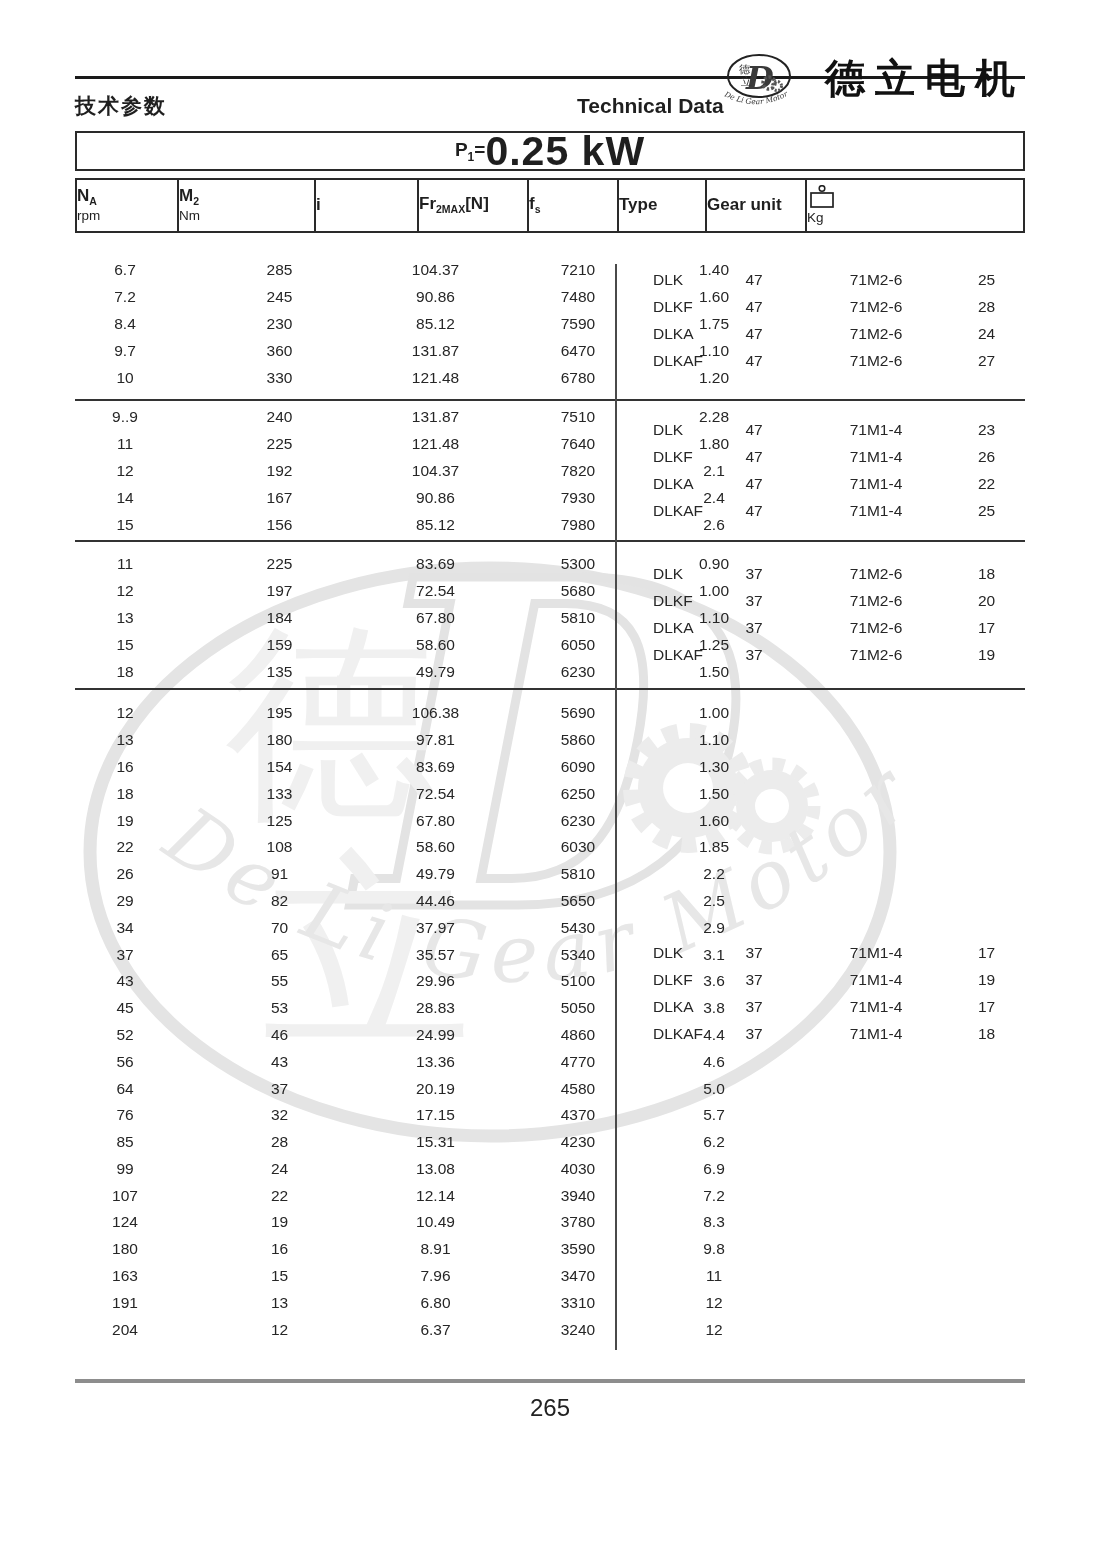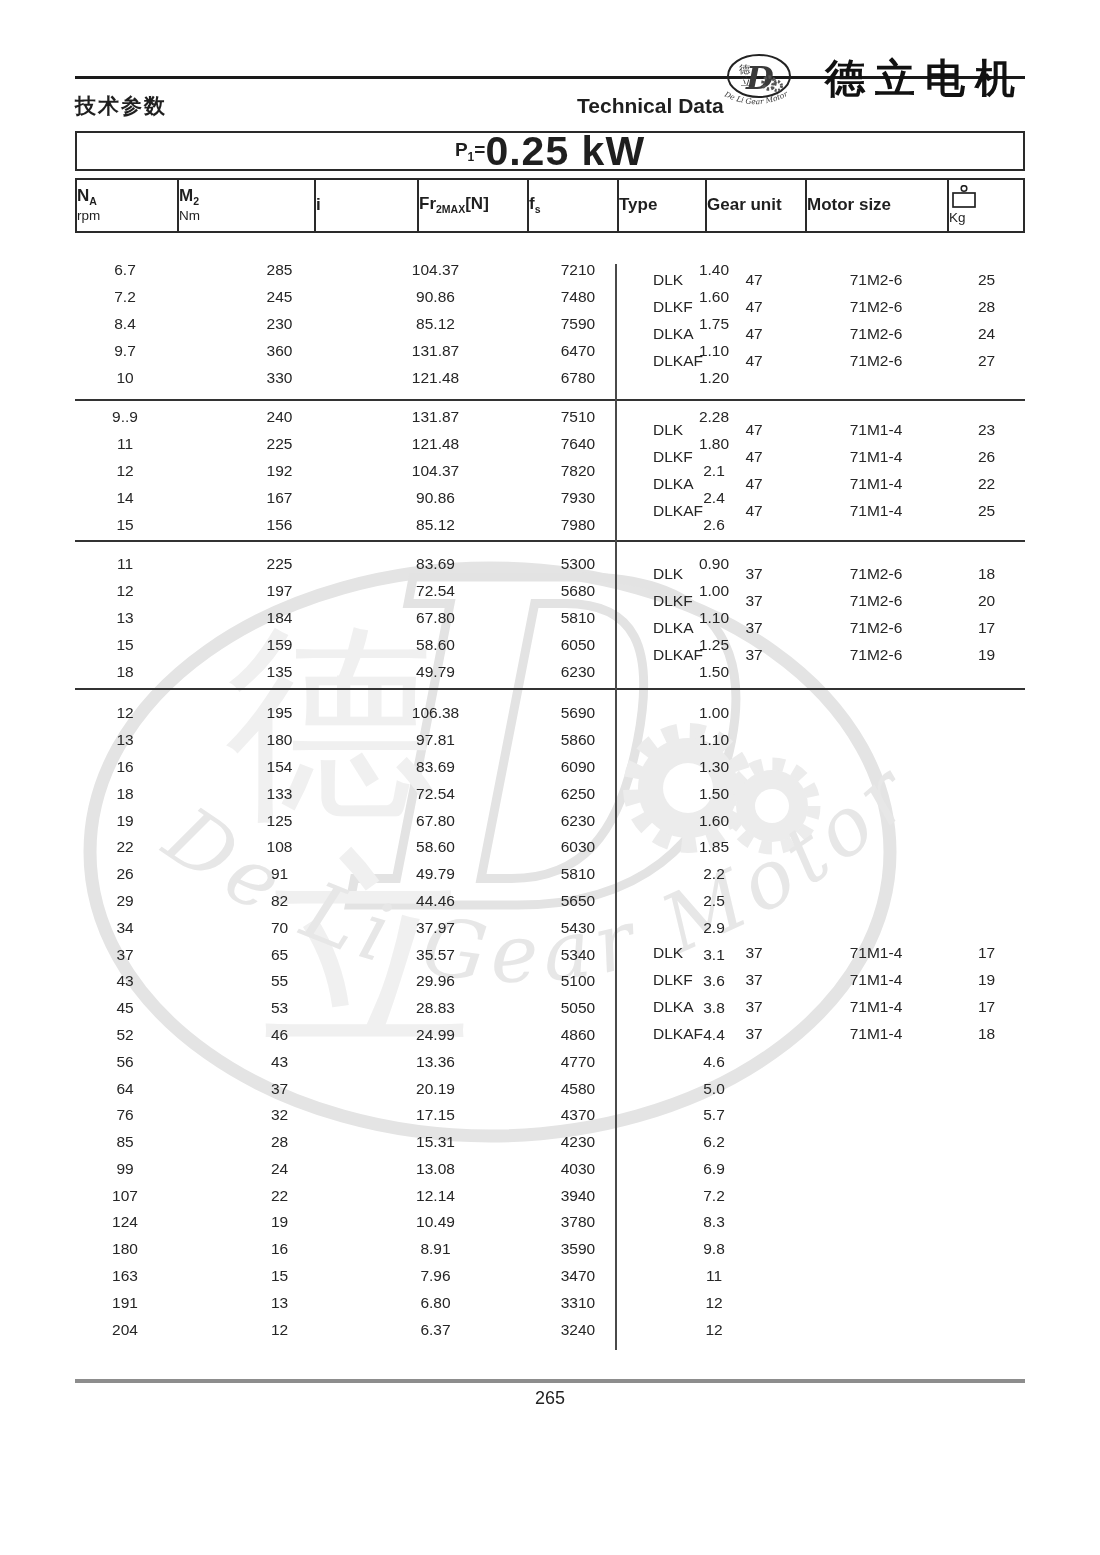--- a/index.html
+++ b/index.html
@@ -61,21 +61,21 @@
   .tgroup:nth-child(4) .rows-left { padding: 10px 0 7px; }
   .tgroup:nth-child(4) .rows-right { justify-content: flex-start; padding-top: 250px; }
   .drow { display: grid; grid-template-columns: 100px 137px 103px 110px 90px; height: 26.8px; align-items: center; gap: 36px; }
   .dcell { text-align: center; font-size: 15.5px; color: #262626; }
   .trow { display: grid; grid-template-columns: 88px 100px 144px 77px; height: 27px; align-items: center; }
   .tcell { text-align: center; font-size: 15.5px; color: #262626; }
   .tcell.c0 { text-align: left; padding-left: 37px; }
 
   
   .footer-rule { height: 4px; background: #8d8d8d; margin-top: 29px; }
-  .page-number { text-align: center; font-size: 18px; margin-top: 5px; color: #222; }
+  .page-number { text-align: center; font-size: 24px; margin-top: 11px; color: #222; }
 </style>
 </head>
 <body>
 
 <div class="page">
 
   <svg class="watermark" width="1100" height="1555" viewBox="0 0 1100 1555">
     <ellipse cx="490" cy="852" rx="400" ry="284" fill="none" stroke="#e4e4e4" stroke-width="13"></ellipse>
     <text x="360" y="905" font-family="DejaVu Serif, serif" font-style="italic" font-weight="bold" font-size="450" fill="none" stroke="#e3e3e3" stroke-width="9">D</text>
     <text x="225" y="795" font-family="DejaVu Sans, sans-serif" font-size="210" fill="#f0f0f0">德</text>
@@ -144,23 +144,20 @@
       <div class="th">
         <span><span>f</span><sub>s</sub></span>
       </div>
       <div class="th">
         <span>Type</span>
       </div>
       <div class="th">
         <span>Gear unit</span>
       </div>
       <div class="th">
-        <span>Motor size</span>
-      </div>
-      <div class="th">
         <svg class="kg-icon" width="30" height="24" viewBox="0 0 30 24">
           <circle cx="15" cy="3.5" r="2.8" fill="none" stroke="#222" stroke-width="1.5"></circle>
           <rect x="4" y="8" width="22" height="14" fill="none" stroke="#222" stroke-width="1.7"></rect>
         </svg>
         <span class="unit">Kg</span>
       </div>
     </div>
 
     <div class="tbody">
       <div class="vline"></div>

